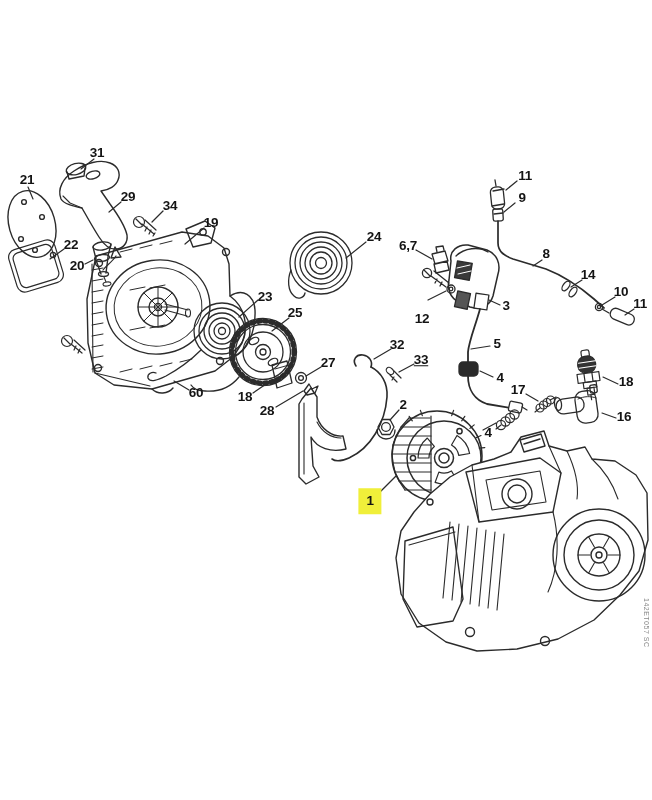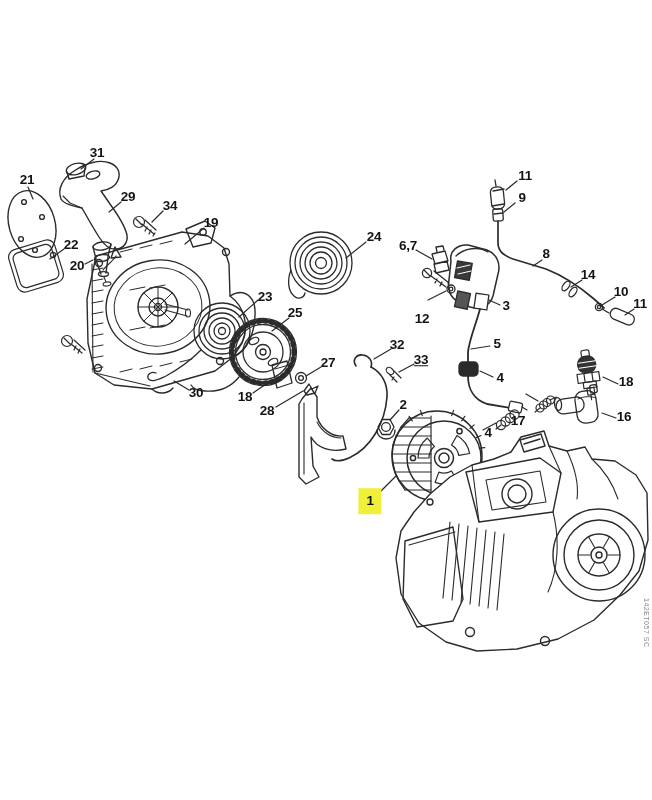--- a/index.html
+++ b/index.html
@@ -311,26 +311,26 @@
       <div class="callout" style="left: 525px; top: 176px;">11</div>
       <div class="callout" style="left: 522px; top: 198px;">9</div>
       <div class="callout" style="left: 546px; top: 254px;">8</div>
       <div class="callout" style="left: 588px; top: 275px;">14</div>
       <div class="callout" style="left: 621px; top: 292px;">10</div>
       <div class="callout" style="left: 640px; top: 304px;">11</div>
       <div class="callout" style="left: 497px; top: 344px;">5</div>
       <div class="callout" style="left: 421px; top: 360px; text-decoration: underline;">33</div>
       <div class="callout" style="left: 397px; top: 345px;">32</div>
       <div class="callout" style="left: 328px; top: 363px;">27</div>
-      <div class="callout" style="left: 196px; top: 393px;">30</div>
+      <div class="callout" style="left: 196px; top: 393px;">60</div>
       <div class="callout" style="left: 245px; top: 397px;">18</div>
       <div class="callout" style="left: 267px; top: 411px;">28</div>
       <div class="callout" style="left: 403px; top: 405px;">2</div>
       <div class="callout" style="left: 500px; top: 378px;">4</div>
-      <div class="callout" style="left: 518px; top: 390px; margin-top: 31px;">17</div>
+      <div class="callout" style="left: 518px; top: 390px;">17</div>
       <div class="callout" style="left: 626px; top: 382px; text-align: right;">18</div>
       <div class="callout" style="left: 624px; top: 417px;">16</div>
       <div class="callout" style="left: 488px; top: 433px;">4</div>
       <div class="callout highlighted" style="left: 370px; top: 501px;">1</div>
     </div>
 
 <div id="watermark">142ET057 SC</div>
 
 </div>
 

